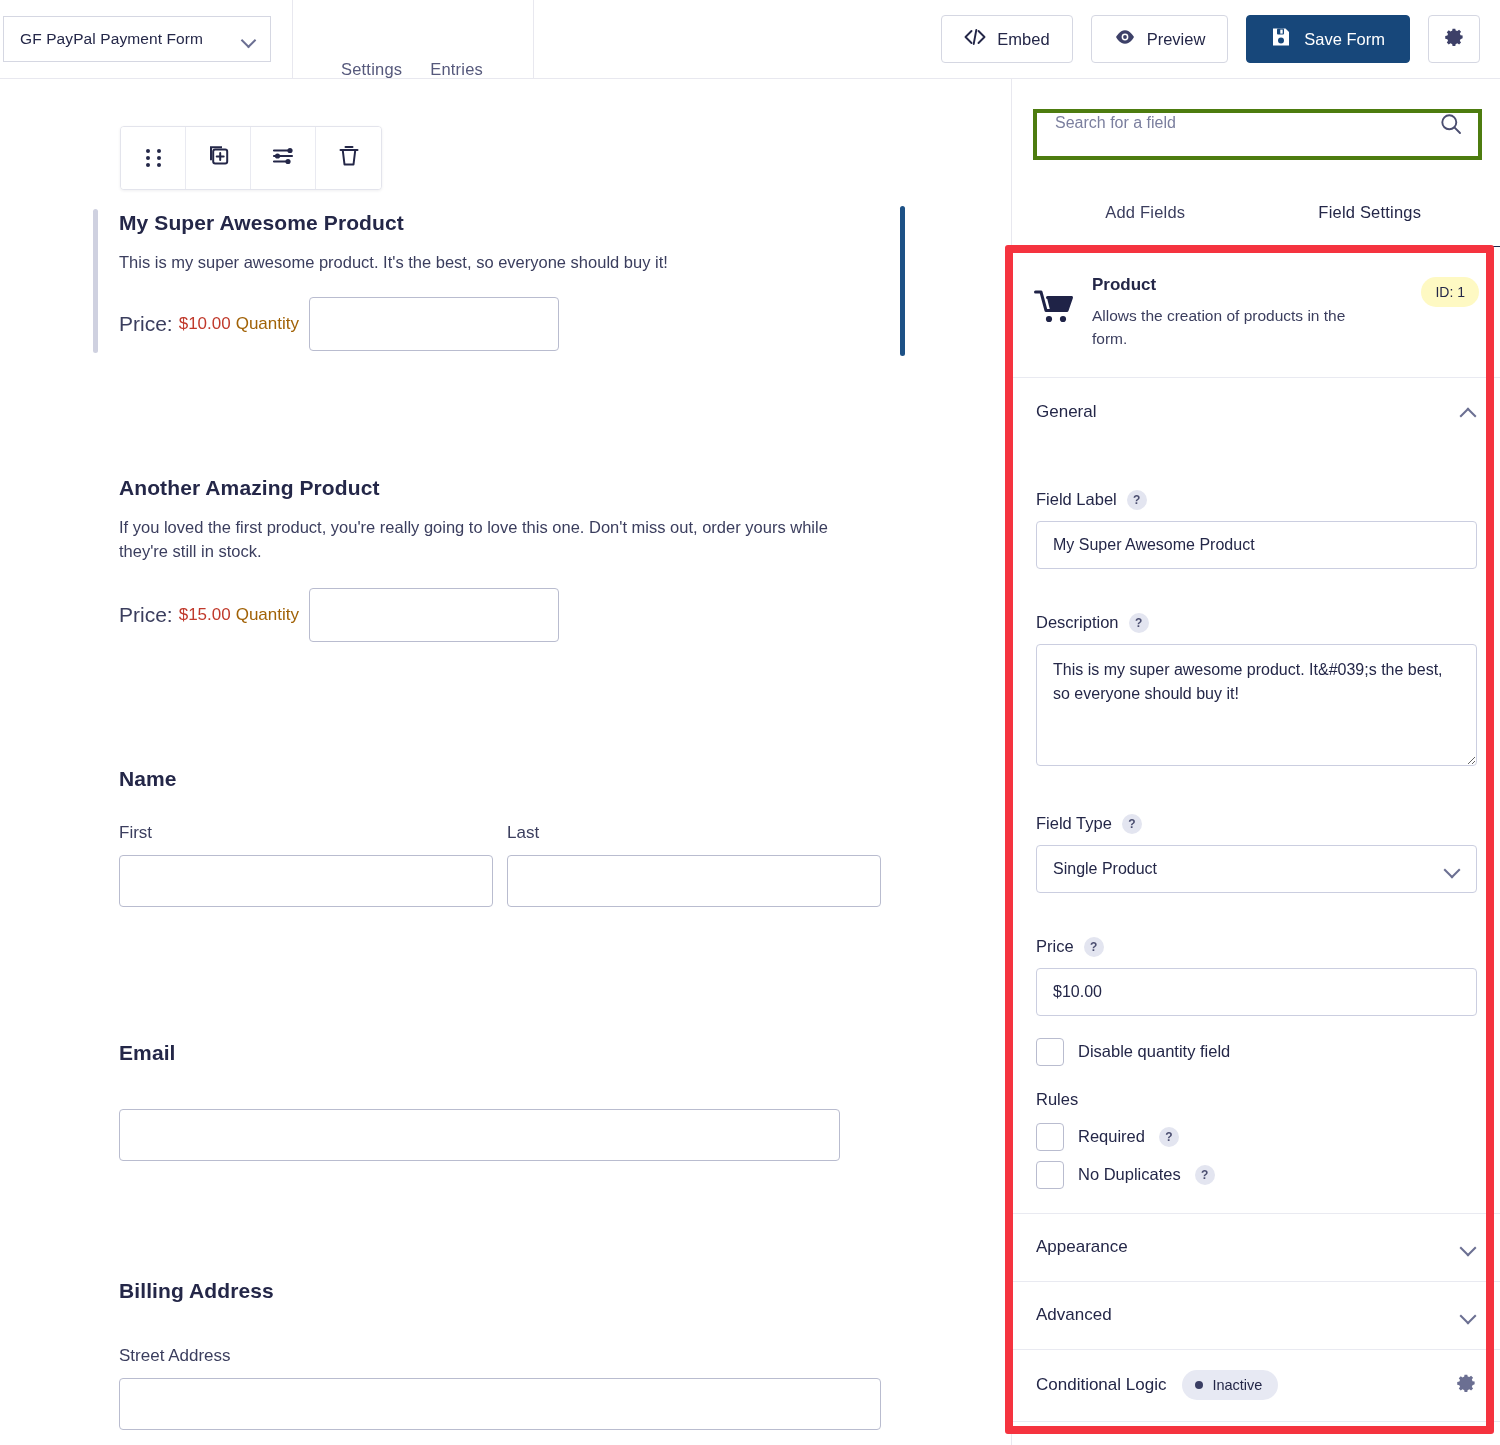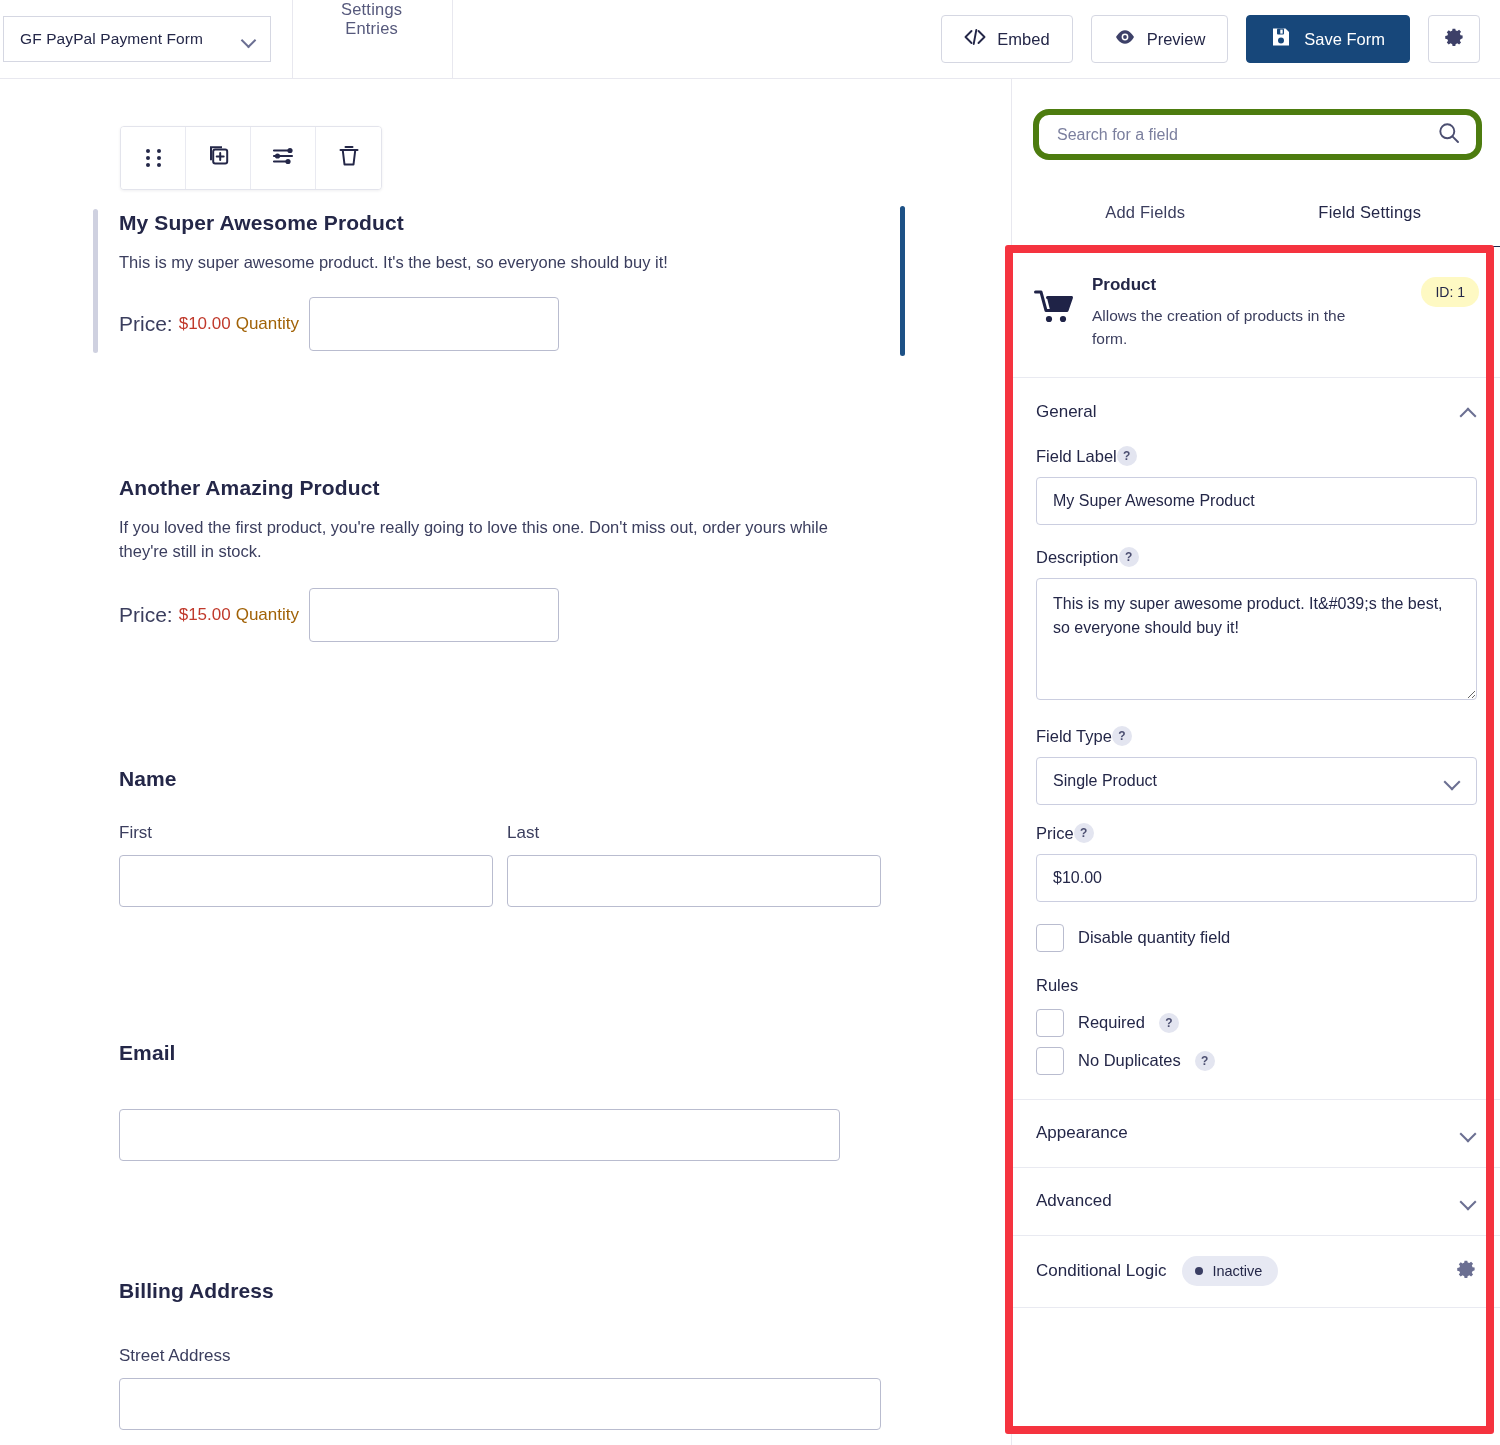--- a/index.html
+++ b/index.html
@@ -41,21 +41,21 @@
     content: ""; position: absolute; left: 1px; top: 0px;
     width: 9px; height: 9px;
     border-right: 2px solid #6b6f92;
     border-bottom: 2px solid #6b6f92;
     transform: rotate(45deg);
   }
   #topbar-divider {
     width: 1px; height: 79px; background: #e8e8ef;
     margin-left: 21px;
   }
-  #nav-tabs { display: flex; align-items: center; height: 79px; margin-left: 34px; flex-direction: column; }
+  #nav-tabs { display: flex; align-items: flex-end; height: 79px; margin-left: 34px; }
   .nav-tab {
     font-size: 16.5px; color: #56597c; cursor: pointer;
     padding: 0 14px; letter-spacing: .2px;
   }
   #topbar-divider2 { width: 1px; height: 79px; background: #e8e8ef; margin-left: 36px;}
   #topbar-actions {
     margin-left: auto; margin-right: 20px;
     display: flex; align-items: center; gap: 18px;
   }
   .tb-btn {
@@ -141,22 +141,22 @@
   
   #rpanel {
     position: absolute; top: 79px; left: 1011px;
     width: 489px; height: 1366px;
     background: #ffffff;
     border-left: 1px solid #e8e8ef;
   }
   #search-wrap {
     position: absolute; left: 21px; top: 30px;
     width: 449px; height: 51px;
-    border: 6px solid #4d7c0f; border-radius: 16px;
-    display: flex; align-items: center; padding: 0 16px;
+    border: 4px solid #4d7c0f; border-radius: 0;
+    display: flex; align-items: flex-start; padding: 0 16px;
   }
   #search-input {
     border: none; outline: none; flex: 1;
     font-size: 16px; color: #242748;
     font-family: "Liberation Sans", sans-serif; background: transparent;
   }
   #search-input::placeholder { color: #7b7f9e; }
 
   #panel-tabs {
     position: absolute; left: 21px; top: 118px;
@@ -220,22 +220,23 @@
     content: ""; position: absolute; left: 1px; top: 0;
     width: 10px; height: 10px;
     border-right: 2px solid #6b6f92; border-bottom: 2px solid #6b6f92;
     transform: rotate(45deg);
   }
   .chev-sm.up::before { transform: rotate(-135deg); top: 3px; }
 
   .gen-body { padding: 0 24px 24px 24px; border-bottom: 1px solid #e9eaf1; }
   .f-label {
     font-size: 16.5px; color: #242748;
-    display: flex; align-items: flex-end; 
+    display: flex; align-items: center; gap: 10px;
     margin-bottom: 11px;
+    margin-top: 44px;
   }
   .help {
     width: 20px; height: 20px; border-radius: 50%;
     background: #e3e5f0; color: #4b4e70;
     font-size: 12px; display: flex; align-items: center;
     justify-content: center; cursor: pointer; font-weight: bold;
   }
   .p-input {
     width: 100%; height: 48px; border: 1px solid #cbcee0;
     border-radius: 4px; padding: 0 16px;

